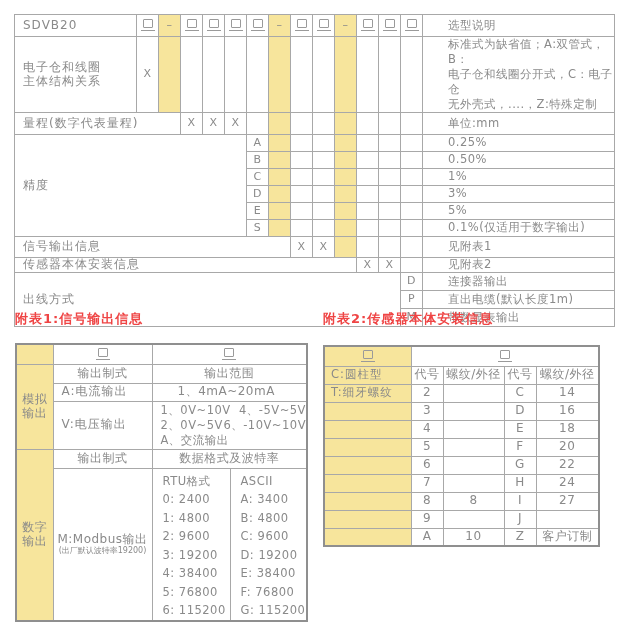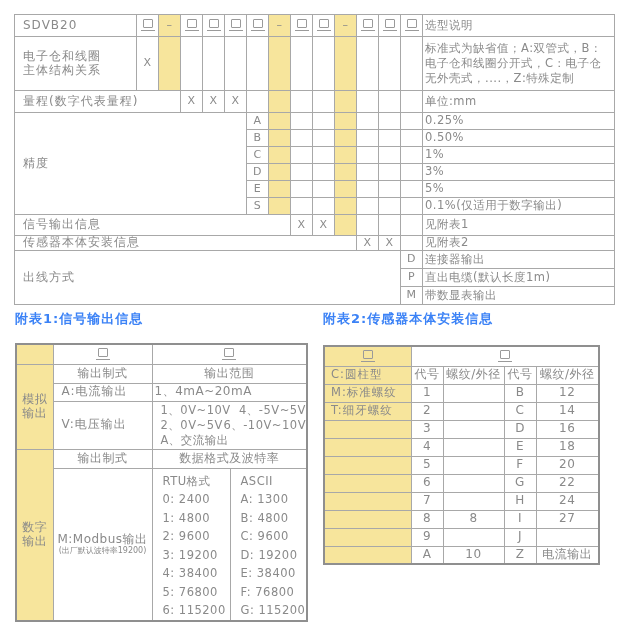--- a/index.html
+++ b/index.html
@@ -8,33 +8,33 @@
     font-family:"DejaVu Sans","Liberation Sans",sans-serif;
     color:#8a8a8a;
   }
   table{border-collapse:collapse;table-layout:fixed;position:absolute;background:#fff;}
   td{
     border:1px solid #a8a8a8;color:#8a8a8a;font-size:12px;vertical-align:middle;
     overflow:hidden;padding:0;letter-spacing:0.5px;line-height:1.15;
   }
   .hl{background:#f7e59c;}
   .lbl{text-align:left;padding-left:8px;letter-spacing:1px;}
-  .desc{text-align:left;padding-left:2px;}
+  .desc{text-align:left;padding-left:25px;}
   .code{text-align:center;font-size:11px;}
   .ml{white-space:pre-line;}
   
   .ph{display:inline-block;border-bottom:1px solid #9a9a9a;padding:0 2px 2px;line-height:0;}
   .ph i{display:inline-block;width:8px;height:7px;border:1px solid #9a9a9a;border-radius:1px;background:transparent;}
   
   .main{left:14px;top:14px;width:600px;}
   .main td.desc{font-size:11.5px;}
   .main .wrapdesc{line-height:15px;}
   
   .apx-title{
-    position:absolute;top:310px;font-size:13px;font-weight:bold;color:#3b82f6;
+    position:absolute;top:310px;font-size:13px;font-weight:bold;color:#ef4444;
     letter-spacing:1px;white-space:nowrap;
   }
   #t1-title{left:15px;}
   #t2-title{left:323px;}
   
   .t1{left:15px;top:343px;width:291px;border:2px solid #8f8f8f;}
   .t2{left:323px;top:345px;width:275px;border:2px solid #8f8f8f;}
   .t1 td.list{vertical-align:top;text-align:left;padding:3px 0 0 10px;line-height:18.5px;font-size:11.5px;}
   .t1 .vline{display:flex;padding-left:8px;}
   .t1 .vline .va{display:inline-block;width:92px;}
@@ -277,21 +277,21 @@
       <div>0: 2400</div>
       <div>1: 4800</div>
       <div>2: 9600</div>
       <div>3: 19200</div>
       <div>4: 38400</div>
       <div>5: 76800</div>
       <div>6: 115200</div>
     </td>
     <td class="list">
       <div>ASCII</div>
-      <div>A: 1300</div>
+      <div>A: 3400</div>
       <div>B: 4800</div>
       <div>C: 9600</div>
       <div>D: 19200</div>
       <div>E: 38400</div>
       <div>F: 76800</div>
       <div>G: 115200</div>
     </td>
   </tr>
 </tbody>
   </table>
@@ -310,27 +310,20 @@
     <td class="ctr" colspan="4"><span class="ph"><i></i></span></td>
   </tr>
   <tr style="height:18px">
     <td class="hl lbl">C:圆柱型</td>
     <td>代号</td>
     <td>螺纹/外径</td>
     <td>代号</td>
     <td>螺纹/外径</td>
   </tr>
   <tr style="height:18px">
-    <td class="hl lbl">M:标准螺纹</td>
-    <td>1</td>
-    <td></td>
-    <td>B</td>
-    <td>12</td>
-  </tr>
-  <tr style="height:18px">
     <td class="hl lbl">T:细牙螺纹</td>
     <td>2</td>
     <td></td>
     <td>C</td>
     <td>14</td>
   </tr>
   <tr style="height:18px">
     <td class="hl lbl"></td>
     <td>3</td>
     <td></td>
@@ -377,16 +370,16 @@
     <td>9</td>
     <td></td>
     <td>J</td>
     <td></td>
   </tr>
   <tr style="height:18px">
     <td class="hl lbl"></td>
     <td>A</td>
     <td>10</td>
     <td>Z</td>
-    <td>电流输出</td>
+    <td>客户订制</td>
   </tr>
 </tbody>
   </table>
 
 </body></html>

